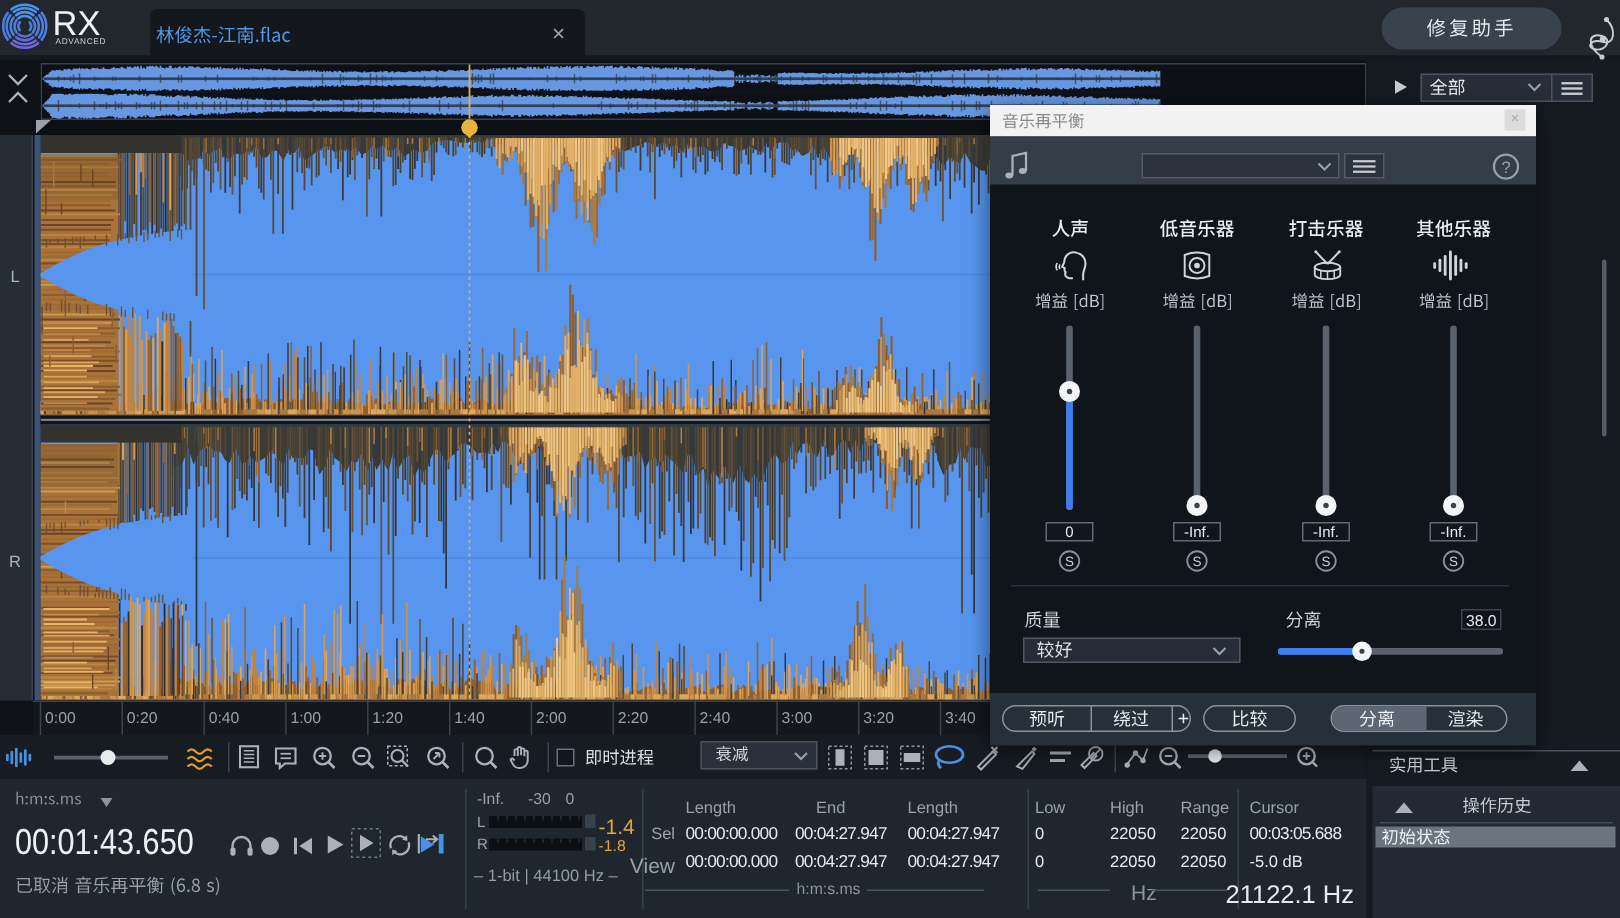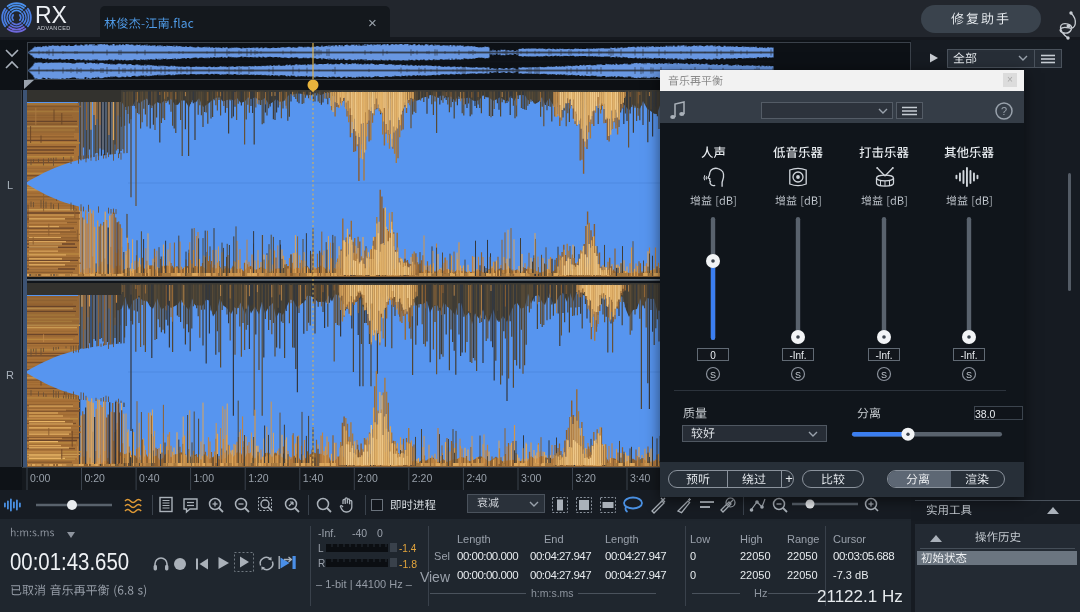--- a/index.html
+++ b/index.html
@@ -554,38 +554,38 @@
     <path d="M6 4.5h7M10.5 2 13.5 4.5 10.5 7" fill="none" stroke="#aab1b9" stroke-width="1.3"></path>
     <rect x="14.5" y="1" width="3.2" height="13" fill="#4a8fe8"></rect>
   </svg>
 <svg style="position:absolute;left:8.0px;top:584.0px;overflow:visible" width="141" height="17">
     <g transform="translate(2,10.56)">
       <path d="M1.1 -9.3V-8.4H9.0V-5.3H2.7V-7.3H1.8V-1.2C1.8 0.3 2.4 0.6 4.3 0.6C4.8 0.6 8.3 0.6 8.8 0.6C10.8 0.6 11.2 -0.0 11.4 -2.2C11.2 -2.3 10.8 -2.4 10.5 -2.6C10.3 -0.7 10.1 -0.3 8.8 -0.3C8.0 -0.3 4.9 -0.3 4.3 -0.3C2.9 -0.3 2.7 -0.4 2.7 -1.2V-4.4H9.0V-3.8H9.9V-9.3Z M22.2 -7.9C21.9 -6.1 21.4 -4.5 20.8 -3.3C20.1 -4.6 19.7 -6.2 19.5 -7.9ZM18.1 -8.7V-7.9H18.7C19.0 -5.8 19.5 -3.9 20.3 -2.4C19.5 -1.2 18.7 -0.3 17.7 0.3C18.0 0.4 18.2 0.7 18.3 1.0C19.2 0.3 20.0 -0.5 20.7 -1.5C21.3 -0.5 22.1 0.3 23.0 0.9C23.1 0.6 23.4 0.3 23.6 0.2C22.6 -0.4 21.9 -1.2 21.2 -2.3C22.2 -3.9 22.8 -6.0 23.1 -8.6L22.6 -8.8L22.4 -8.7ZM12.5 -1.6 12.7 -0.7 16.3 -1.3V0.9H17.1V-1.5L18.2 -1.7L18.2 -2.4L17.1 -2.3V-8.7H18.0V-9.5H12.6V-8.7H13.4V-1.7ZM14.2 -8.7H16.3V-7.0H14.2ZM14.2 -6.2H16.3V-4.5H14.2ZM14.2 -3.7H16.3V-2.1L14.2 -1.8Z M34.4 -9.7C34.1 -9.0 33.5 -8.1 33.1 -7.5L33.9 -7.1C34.3 -7.7 34.8 -8.6 35.2 -9.4ZM28.2 -9.3C28.7 -8.6 29.2 -7.7 29.4 -7.1L30.2 -7.5C30.0 -8.1 29.5 -9.0 29.0 -9.7ZM25.0 -9.3C25.8 -8.9 26.7 -8.3 27.1 -7.9L27.6 -8.6C27.2 -9.0 26.3 -9.6 25.6 -9.9ZM24.5 -6.1C25.2 -5.7 26.1 -5.1 26.6 -4.7L27.1 -5.4C26.7 -5.8 25.7 -6.4 25.0 -6.8ZM24.8 0.3 25.6 0.8C26.2 -0.3 27.0 -1.8 27.5 -3.1L26.9 -3.6C26.3 -2.3 25.4 -0.7 24.8 0.3ZM29.4 -3.7H33.9V-2.4H29.4ZM29.4 -4.5V-5.8H33.9V-4.5ZM31.2 -10.1V-6.7H28.5V1.0H29.4V-1.7H33.9V-0.2C33.9 -0.0 33.8 0.0 33.6 0.0C33.4 0.1 32.8 0.1 32.1 0.0C32.2 0.3 32.4 0.6 32.4 0.9C33.3 0.9 33.9 0.9 34.3 0.7C34.6 0.6 34.7 0.3 34.7 -0.2V-6.7H32.1V-10.1Z M44.8 -10.0C45.0 -9.7 45.2 -9.3 45.3 -9.0H40.9V-8.2H50.4V-9.0H46.3C46.2 -9.4 46.0 -9.8 45.7 -10.2ZM42.6 -7.9C42.9 -7.4 43.2 -6.7 43.3 -6.2H40.3V-5.4H51.0V-6.2H47.9C48.2 -6.7 48.5 -7.3 48.8 -7.9L47.8 -8.1C47.6 -7.6 47.3 -6.7 47.0 -6.2H43.8L44.2 -6.3C44.1 -6.8 43.8 -7.5 43.4 -8.1ZM42.8 -1.6H48.5V-0.3H42.8ZM42.8 -2.3V-3.5H48.5V-2.3ZM41.9 -4.3V1.0H42.8V0.5H48.5V0.9H49.4V-4.3Z M54.4 -3.3C53.8 -2.3 52.9 -1.1 52.1 -0.4C52.3 -0.2 52.6 0.0 52.8 0.2C53.6 -0.6 54.6 -1.9 55.3 -3.0ZM59.9 -3.0C60.8 -2.0 61.8 -0.7 62.3 0.2L63.1 -0.3C62.6 -1.1 61.5 -2.4 60.7 -3.3ZM53.1 -4.2C53.3 -4.3 53.8 -4.4 54.6 -4.4H57.4V-0.2C57.4 -0.0 57.3 0.0 57.1 0.0C56.9 0.0 56.2 0.1 55.4 0.0C55.5 0.3 55.7 0.7 55.7 0.9C56.8 0.9 57.4 0.9 57.8 0.8C58.2 0.6 58.3 0.4 58.3 -0.2V-4.4H62.7L62.7 -5.3H58.3V-7.7H57.4V-5.3H54.0C54.2 -6.2 54.4 -7.3 54.5 -8.4C57.1 -8.4 60.2 -8.7 62.1 -9.2L61.6 -9.9C59.7 -9.5 56.4 -9.2 53.7 -9.2C53.6 -7.8 53.3 -6.2 53.2 -5.8C53.1 -5.4 53.0 -5.1 52.8 -5.1C52.9 -4.8 53.1 -4.4 53.1 -4.2Z M65.5 -7.3V-2.8H64.1V-1.9H65.5V1.0H66.4V-1.9H72.8V-0.2C72.8 0.0 72.7 0.1 72.5 0.1C72.3 0.1 71.5 0.1 70.7 0.1C70.9 0.3 71.0 0.7 71.1 1.0C72.1 1.0 72.8 1.0 73.2 0.8C73.6 0.7 73.7 0.4 73.7 -0.1V-1.9H75.1V-2.8H73.7V-7.3H70.0V-8.5H74.7V-9.3H64.5V-8.5H69.1V-7.3ZM72.8 -2.8H70.0V-4.3H72.8ZM66.4 -2.8V-4.3H69.1V-2.8ZM72.8 -5.1H70.0V-6.5H72.8ZM66.4 -5.1V-6.5H69.1V-5.1Z M77.7 -7.6C78.2 -6.7 78.6 -5.5 78.8 -4.8L79.6 -5.1C79.5 -5.8 79.0 -6.9 78.5 -7.8ZM84.7 -7.9C84.4 -7.0 83.8 -5.8 83.4 -5.0L84.1 -4.8C84.6 -5.5 85.2 -6.6 85.6 -7.6ZM76.2 -4.2V-3.3H81.1V0.9H82.0V-3.3H87.0V-4.2H82.0V-8.4H86.3V-9.3H76.9V-8.4H81.1V-4.2Z M90.0 -10.1C89.6 -9.3 88.8 -8.3 88.1 -7.6C88.3 -7.5 88.5 -7.1 88.6 -7.0C89.4 -7.7 90.3 -8.8 90.8 -9.8ZM96.4 -9.3V-8.4H98.9V-9.3ZM93.2 -3.0C93.2 -2.8 93.1 -2.6 93.1 -2.4H91.0V-1.6H92.9C92.6 -0.8 92.0 -0.1 90.8 0.3C91.0 0.4 91.2 0.7 91.3 0.9C92.5 0.4 93.2 -0.2 93.5 -1.1C94.2 -0.6 94.9 0.1 95.3 0.5L95.8 -0.0C95.4 -0.5 94.7 -1.1 94.0 -1.6H96.0V-2.4H93.9L94.0 -3.0ZM92.7 -8.4H94.1C94.0 -8.0 93.8 -7.6 93.6 -7.3H92.1C92.3 -7.6 92.5 -8.0 92.7 -8.4ZM90.2 -7.7C89.7 -6.4 88.8 -5.1 88.0 -4.3C88.1 -4.1 88.4 -3.7 88.5 -3.5C88.8 -3.8 89.1 -4.2 89.4 -4.6V1.0H90.2V-5.8C90.4 -6.1 90.5 -6.4 90.7 -6.7C90.9 -6.6 91.1 -6.4 91.3 -6.2L91.4 -6.4V-3.2H95.7V-7.3H94.4C94.7 -7.7 94.9 -8.3 95.1 -8.8L94.6 -9.1L94.5 -9.1H93.0C93.1 -9.4 93.2 -9.6 93.3 -9.9L92.4 -10.0C92.2 -9.0 91.6 -7.8 90.8 -6.8L91.0 -7.4ZM92.1 -4.9H93.3V-3.9H92.1ZM93.9 -4.9H95.0V-3.9H93.9ZM92.1 -6.6H93.3V-5.6H92.1ZM93.9 -6.6H95.0V-5.6H93.9ZM96.1 -6.3V-5.5H97.3V-0.1C97.3 0.0 97.3 0.1 97.1 0.1C97.0 0.1 96.6 0.1 96.1 0.1C96.2 0.3 96.3 0.7 96.3 0.9C97.0 0.9 97.5 0.9 97.7 0.8C98.0 0.6 98.1 0.4 98.1 -0.1V-5.5H99.1V-6.3Z M106.1 2.4 106.7 2.1C105.7 0.3 105.2 -1.7 105.2 -3.7C105.2 -5.8 105.7 -7.8 106.7 -9.5L106.1 -9.8C105.0 -8.0 104.3 -6.1 104.3 -3.7C104.3 -1.4 105.0 0.6 106.1 2.4Z M110.9 0.2C112.2 0.2 113.4 -1.0 113.4 -2.7C113.4 -4.5 112.4 -5.5 111.0 -5.5C110.3 -5.5 109.5 -5.1 109.0 -4.4C109.0 -7.1 110.0 -8.1 111.2 -8.1C111.8 -8.1 112.3 -7.8 112.6 -7.4L113.2 -8.1C112.8 -8.6 112.1 -9.0 111.2 -9.0C109.5 -9.0 107.9 -7.6 107.9 -4.2C107.9 -1.3 109.2 0.2 110.9 0.2ZM109.0 -3.5C109.6 -4.3 110.2 -4.6 110.8 -4.6C111.8 -4.6 112.4 -3.9 112.4 -2.7C112.4 -1.5 111.7 -0.7 110.9 -0.7C109.8 -0.7 109.1 -1.7 109.0 -3.5Z M115.6 0.2C116.0 0.2 116.4 -0.2 116.4 -0.7C116.4 -1.2 116.0 -1.5 115.6 -1.5C115.1 -1.5 114.8 -1.2 114.8 -0.7C114.8 -0.2 115.1 0.2 115.6 0.2Z M120.6 0.2C122.3 0.2 123.4 -0.8 123.4 -2.1C123.4 -3.3 122.7 -4.0 121.9 -4.4V-4.5C122.4 -4.9 123.0 -5.7 123.0 -6.6C123.0 -8.0 122.1 -8.9 120.6 -8.9C119.3 -8.9 118.2 -8.0 118.2 -6.7C118.2 -5.8 118.8 -5.1 119.4 -4.7V-4.6C118.6 -4.2 117.8 -3.4 117.8 -2.2C117.8 -0.8 119.0 0.2 120.6 0.2ZM121.2 -4.8C120.2 -5.2 119.2 -5.7 119.2 -6.7C119.2 -7.5 119.8 -8.1 120.6 -8.1C121.6 -8.1 122.1 -7.4 122.1 -6.6C122.1 -5.9 121.8 -5.3 121.2 -4.8ZM120.6 -0.7C119.6 -0.7 118.8 -1.3 118.8 -2.3C118.8 -3.1 119.3 -3.8 120.0 -4.3C121.2 -3.8 122.3 -3.3 122.3 -2.1C122.3 -1.3 121.6 -0.7 120.6 -0.7Z M130.3 0.2C131.9 0.2 132.7 -0.7 132.7 -1.8C132.7 -3.0 131.7 -3.4 130.7 -3.8C130.0 -4.0 129.3 -4.3 129.3 -4.9C129.3 -5.4 129.7 -5.8 130.5 -5.8C131.1 -5.8 131.5 -5.6 132.0 -5.3L132.5 -5.9C132.0 -6.3 131.3 -6.7 130.5 -6.7C129.1 -6.7 128.3 -5.9 128.3 -4.8C128.3 -3.7 129.2 -3.3 130.2 -3.0C130.9 -2.7 131.6 -2.4 131.6 -1.7C131.6 -1.2 131.2 -0.7 130.4 -0.7C129.6 -0.7 129.0 -1.0 128.4 -1.5L127.9 -0.7C128.5 -0.2 129.4 0.2 130.3 0.2Z M134.3 2.4C135.4 0.6 136.1 -1.4 136.1 -3.7C136.1 -6.1 135.4 -8.0 134.3 -9.8L133.6 -9.5C134.7 -7.8 135.2 -5.8 135.2 -3.7C135.2 -1.7 134.7 0.3 133.6 2.1Z" fill="#99a0aa"></path>
     </g>
   </svg>
 <div class="abs" style="top:526px;width:1px;height:80px;background:#39414b;left:310px"></div>
 <div class="abs" style="left:318px;top:527px;font-size:10.5px;color:#9aa1ab">-Inf.</div>
-<div class="abs" style="left:352px;top:527px;font-size:10.5px;color:#9aa1ab">-40</div>
+<div class="abs" style="left:352px;top:527px;font-size:10.5px;color:#9aa1ab">-30</div>
 <div class="abs" style="left:377px;top:527px;font-size:10.5px;color:#9aa1ab">0</div>
 <div class="abs" style="left:318px;top:543px;font-size:10px;color:#9aa1ab">L</div>
 <svg style="position:absolute;left:326px;top:544px;overflow:visible" width="62" height="9">
     <rect x="0" y="0" width="62" height="8" fill="#0b0e12"></rect>
     <line x1="6" y1="0" x2="6" y2="3" stroke="#262d35" stroke-width="1"></line>
     <line x1="12" y1="0" x2="12" y2="3" stroke="#262d35" stroke-width="1"></line>
     <line x1="18" y1="0" x2="18" y2="3" stroke="#262d35" stroke-width="1"></line>
     <line x1="24" y1="0" x2="24" y2="3" stroke="#262d35" stroke-width="1"></line>
     <line x1="30" y1="0" x2="30" y2="3" stroke="#262d35" stroke-width="1"></line>
     <line x1="36" y1="0" x2="36" y2="3" stroke="#262d35" stroke-width="1"></line>
     <line x1="42" y1="0" x2="42" y2="3" stroke="#262d35" stroke-width="1"></line>
     <line x1="48" y1="0" x2="48" y2="3" stroke="#262d35" stroke-width="1"></line>
     <line x1="54" y1="0" x2="54" y2="3" stroke="#262d35" stroke-width="1"></line>
     <line x1="60" y1="0" x2="60" y2="3" stroke="#262d35" stroke-width="1"></line>
   </svg>
 <div class="abs" style="left:390px;top:543px;width:7px;height:9px;background:#39414b"></div>
-<div class="abs" style="left:399px;top:543px;font-size:10px;color:#e2a43c">-1.4</div>
+<div class="abs" style="left:399px;top:543px;font-size:14px;color:#e2a43c">-1.4</div>
 <div class="abs" style="left:318px;top:558px;font-size:10px;color:#9aa1ab">R</div>
 <svg style="position:absolute;left:326px;top:559px;overflow:visible" width="62" height="9">
     <rect x="0" y="0" width="62" height="8" fill="#0b0e12"></rect>
     <line x1="6" y1="0" x2="6" y2="3" stroke="#262d35" stroke-width="1"></line>
     <line x1="12" y1="0" x2="12" y2="3" stroke="#262d35" stroke-width="1"></line>
     <line x1="18" y1="0" x2="18" y2="3" stroke="#262d35" stroke-width="1"></line>
     <line x1="24" y1="0" x2="24" y2="3" stroke="#262d35" stroke-width="1"></line>
     <line x1="30" y1="0" x2="30" y2="3" stroke="#262d35" stroke-width="1"></line>
     <line x1="36" y1="0" x2="36" y2="3" stroke="#262d35" stroke-width="1"></line>
     <line x1="42" y1="0" x2="42" y2="3" stroke="#262d35" stroke-width="1"></line>
@@ -615,26 +615,26 @@
 <div class="abs" style="left:690px;top:533px;font-size:11px;color:#9aa1ab">Low</div>
 <div class="abs" style="left:740px;top:533px;font-size:11px;color:#9aa1ab">High</div>
 <div class="abs" style="left:787px;top:533px;font-size:11px;color:#9aa1ab">Range</div>
 <div class="abs" style="left:690px;top:550px;font-size:11px;color:#e6eaed">0</div>
 <div class="abs" style="left:740px;top:550px;font-size:11px;color:#e6eaed">22050</div>
 <div class="abs" style="left:787px;top:550px;font-size:11px;color:#e6eaed">22050</div>
 <div class="abs" style="left:690px;top:569px;font-size:11px;color:#e6eaed">0</div>
 <div class="abs" style="left:740px;top:569px;font-size:11px;color:#e6eaed">22050</div>
 <div class="abs" style="left:787px;top:569px;font-size:11px;color:#e6eaed">22050</div>
 <div class="abs" style="left:692px;top:593px;width:48px;height:1px;background:#4a525c"></div>
-<div class="abs" style="left:754px;top:587px;font-size:11px;color:#8d949e">Hz</div>
+<div class="abs" style="left:754px;top:587px;font-size:14px;color:#8d949e">Hz</div>
 <div class="abs" style="left:768px;top:593px;width:50px;height:1px;background:#4a525c"></div>
 <div class="abs" style="top:526px;width:1px;height:80px;background:#39414b;left:825px"></div>
 <div class="abs" style="left:833px;top:533px;font-size:11px;color:#9aa1ab">Cursor</div>
 <div class="abs" style="left:833px;top:550px;font-size:11.5px;color:#e6eaed;letter-spacing:-0.5px">00:03:05.688</div>
-<div class="abs" style="left:833px;top:569px;font-size:11px;color:#e6eaed">-7.3 dB</div>
+<div class="abs" style="left:833px;top:569px;font-size:11px;color:#e6eaed">-5.0 dB</div>
 <div class="abs" style="left:817px;top:587px;font-size:17px;color:#e6eaed">21122.1 Hz</div>
 <div class="abs" style="left:915px;top:500px;width:165px;height:22px;border-top:1px solid #4a525c"></div>
 <svg style="position:absolute;left:924.0px;top:504.0px;overflow:visible" width="50" height="16">
     <g transform="translate(2,10.12)">
       <path d="M6.2 -1.2C7.7 -0.7 9.2 0.1 10.2 0.9L10.7 0.2C9.8 -0.5 8.1 -1.3 6.6 -1.9ZM2.8 -6.4C3.4 -6.0 4.1 -5.5 4.5 -5.1L5.0 -5.7C4.6 -6.1 3.9 -6.6 3.3 -7.0ZM1.6 -4.6C2.3 -4.3 3.0 -3.7 3.4 -3.3L3.9 -3.9C3.6 -4.3 2.8 -4.9 2.1 -5.2ZM1.0 -8.3V-6.0H1.9V-7.5H9.6V-6.0H10.5V-8.3H6.5C6.4 -8.8 6.1 -9.3 5.8 -9.7L4.9 -9.5C5.1 -9.1 5.4 -8.7 5.5 -8.3ZM0.8 -2.9V-2.2H5.0C4.3 -1.1 3.1 -0.3 0.9 0.1C1.1 0.3 1.3 0.7 1.4 0.9C4.0 0.3 5.3 -0.7 6.0 -2.2H10.8V-2.9H6.2C6.6 -4.1 6.6 -5.4 6.7 -7.0H5.8C5.7 -5.3 5.7 -4.0 5.3 -2.9Z M13.3 -8.9V-4.7C13.3 -3.1 13.1 -1.0 11.9 0.4C12.1 0.5 12.4 0.8 12.5 1.0C13.4 0.0 13.8 -1.3 14.0 -2.6H16.9V0.8H17.7V-2.6H20.8V-0.3C20.8 -0.0 20.8 0.0 20.5 0.0C20.3 0.0 19.5 0.1 18.7 0.0C18.8 0.3 19.0 0.6 19.0 0.9C20.1 0.9 20.8 0.9 21.2 0.7C21.6 0.6 21.7 0.3 21.7 -0.3V-8.9ZM14.1 -8.0H16.9V-6.2H14.1ZM20.8 -8.0V-6.2H17.7V-8.0ZM14.1 -5.4H16.9V-3.4H14.1C14.1 -3.9 14.1 -4.3 14.1 -4.7ZM20.8 -5.4V-3.4H17.7V-5.4Z M23.6 -0.8V0.0H33.9V-0.8H29.2V-7.5H33.4V-8.4H24.2V-7.5H28.2V-0.8Z M41.5 -1.0C42.7 -0.4 44.1 0.4 44.9 0.9L45.6 0.3C44.7 -0.3 43.3 -1.0 42.0 -1.6ZM38.3 -1.5C37.6 -0.9 36.1 -0.1 35.0 0.3C35.2 0.5 35.5 0.7 35.6 0.9C36.8 0.5 38.2 -0.3 39.1 -1.0ZM36.9 -9.1V-2.4H35.1V-1.6H45.4V-2.4H43.7V-9.1ZM37.8 -2.4V-3.4H42.9V-2.4ZM37.8 -6.7H42.9V-5.8H37.8ZM37.8 -7.4V-8.4H42.9V-7.4ZM37.8 -5.1H42.9V-4.1H37.8Z" fill="#c7cdd4"></path>
     </g>
   </svg>
 <svg style="position:absolute;left:1046px;top:506px;overflow:visible" width="14" height="10">
     <path d="M7 1 13 8H1Z" fill="#aab1ba"></path>
   </svg>
@@ -792,21 +792,21 @@
     </g>
   </svg>
 <svg style="position:absolute;left:808px;top:431px;overflow:visible" width="10" height="8">
     <path d="M1 1 5 5 9 1" fill="none" stroke="#9aa2ac" stroke-width="1.4"></path>
   </svg>
 <svg style="position:absolute;left:855.0px;top:407.0px;overflow:visible" width="28" height="17">
     <g transform="translate(2,10.56)">
       <path d="M8.1 -9.9 7.2 -9.5C8.1 -7.8 9.5 -5.8 10.8 -4.7C11.0 -5.0 11.3 -5.3 11.5 -5.5C10.3 -6.4 8.8 -8.2 8.1 -9.9ZM3.9 -9.8C3.2 -8.0 2.0 -6.3 0.5 -5.3C0.7 -5.1 1.1 -4.8 1.3 -4.6C1.6 -4.9 1.9 -5.2 2.2 -5.5V-4.7H4.6C4.3 -2.6 3.6 -0.7 0.8 0.2C1.0 0.4 1.2 0.8 1.3 1.0C4.4 -0.1 5.2 -2.3 5.5 -4.7H8.8C8.6 -1.7 8.5 -0.5 8.2 -0.2C8.0 -0.0 7.9 -0.0 7.6 -0.0C7.4 -0.0 6.6 -0.0 5.8 -0.1C6.0 0.2 6.1 0.5 6.1 0.8C6.9 0.9 7.6 0.9 8.0 0.8C8.4 0.8 8.7 0.7 9.0 0.4C9.4 -0.1 9.6 -1.4 9.7 -5.1C9.7 -5.2 9.7 -5.5 9.7 -5.5H2.3C3.3 -6.6 4.2 -8.0 4.8 -9.6Z M17.2 -9.9C17.3 -9.6 17.5 -9.3 17.6 -9.0H12.8V-8.2H23.3V-9.0H18.5C18.4 -9.3 18.2 -9.8 18.0 -10.2ZM15.5 -0.3C15.8 -0.4 16.3 -0.5 19.9 -0.9C20.1 -0.6 20.2 -0.4 20.3 -0.2L20.9 -0.7C20.6 -1.2 20.0 -2.0 19.5 -2.7L18.9 -2.3L19.5 -1.5L16.5 -1.2C16.9 -1.7 17.3 -2.2 17.6 -2.8H21.9V0.0C21.9 0.2 21.8 0.2 21.6 0.2C21.4 0.2 20.7 0.2 20.1 0.2C20.2 0.4 20.4 0.7 20.4 0.9C21.3 0.9 21.9 0.9 22.2 0.8C22.6 0.7 22.7 0.5 22.7 0.0V-3.6H18.1L18.6 -4.4H22.0V-7.8H21.1V-5.1H14.9V-7.8H14.1V-4.4H17.6C17.4 -4.1 17.3 -3.8 17.1 -3.6H13.3V0.9H14.2V-2.8H16.7C16.4 -2.3 16.1 -2.0 16.0 -1.8C15.7 -1.5 15.5 -1.2 15.2 -1.2C15.3 -0.9 15.5 -0.5 15.5 -0.3ZM19.6 -8.0C19.2 -7.7 18.7 -7.3 18.1 -7.0C17.5 -7.4 16.8 -7.7 16.2 -7.9L15.8 -7.5C16.3 -7.3 16.9 -7.0 17.5 -6.7C16.8 -6.3 16.1 -6.0 15.5 -5.8C15.6 -5.7 15.9 -5.4 16.0 -5.3C16.6 -5.6 17.4 -5.9 18.1 -6.4C18.9 -6.0 19.5 -5.6 20.0 -5.3L20.4 -5.9C20.0 -6.1 19.4 -6.4 18.8 -6.7C19.3 -7.0 19.8 -7.4 20.2 -7.7Z" fill="#d0d5da"></path>
     </g>
   </svg>
-<div class="abs" style="left:974px;top:406px;width:49px;height:14px;background:#10141a;border:1px solid #3c444e;text-align:left;font-size:10.5px;line-height:14px;color:#e8ebef">38.0</div>
+<div class="abs" style="left:974px;top:406px;width:27px;height:14px;background:#10141a;border:1px solid #3c444e;text-align:center;font-size:10.5px;line-height:14px;color:#e8ebef">38.0</div>
 <svg style="position:absolute;left:850px;top:427px;overflow:visible" width="155" height="14">
     <rect x="2" y="5" width="150" height="4.5" rx="2.2" fill="#59626d"></rect>
     <rect x="2" y="5" width="56" height="4.5" rx="2.2" fill="#3b7ef0"></rect>
     <circle cx="58" cy="7.2" r="6.5" fill="#f2f4f6"></circle>
     <circle cx="58" cy="7.2" r="1.7" fill="#3a424c"></circle>
   </svg>
 <div class="abs" style="left:660px;top:462px;width:364px;height:35px;background:#272f38"></div>
 <div class="abs" style="left:668px;top:470px;width:126px;height:18px;border:1.3px solid #8a929c;border-radius:10px"></div>
 <div class="abs" style="left:727px;top:470px;width:1px;height:18px;background:#8a929c"></div>
 <div class="abs" style="left:781px;top:470px;width:1px;height:18px;background:#8a929c"></div>

